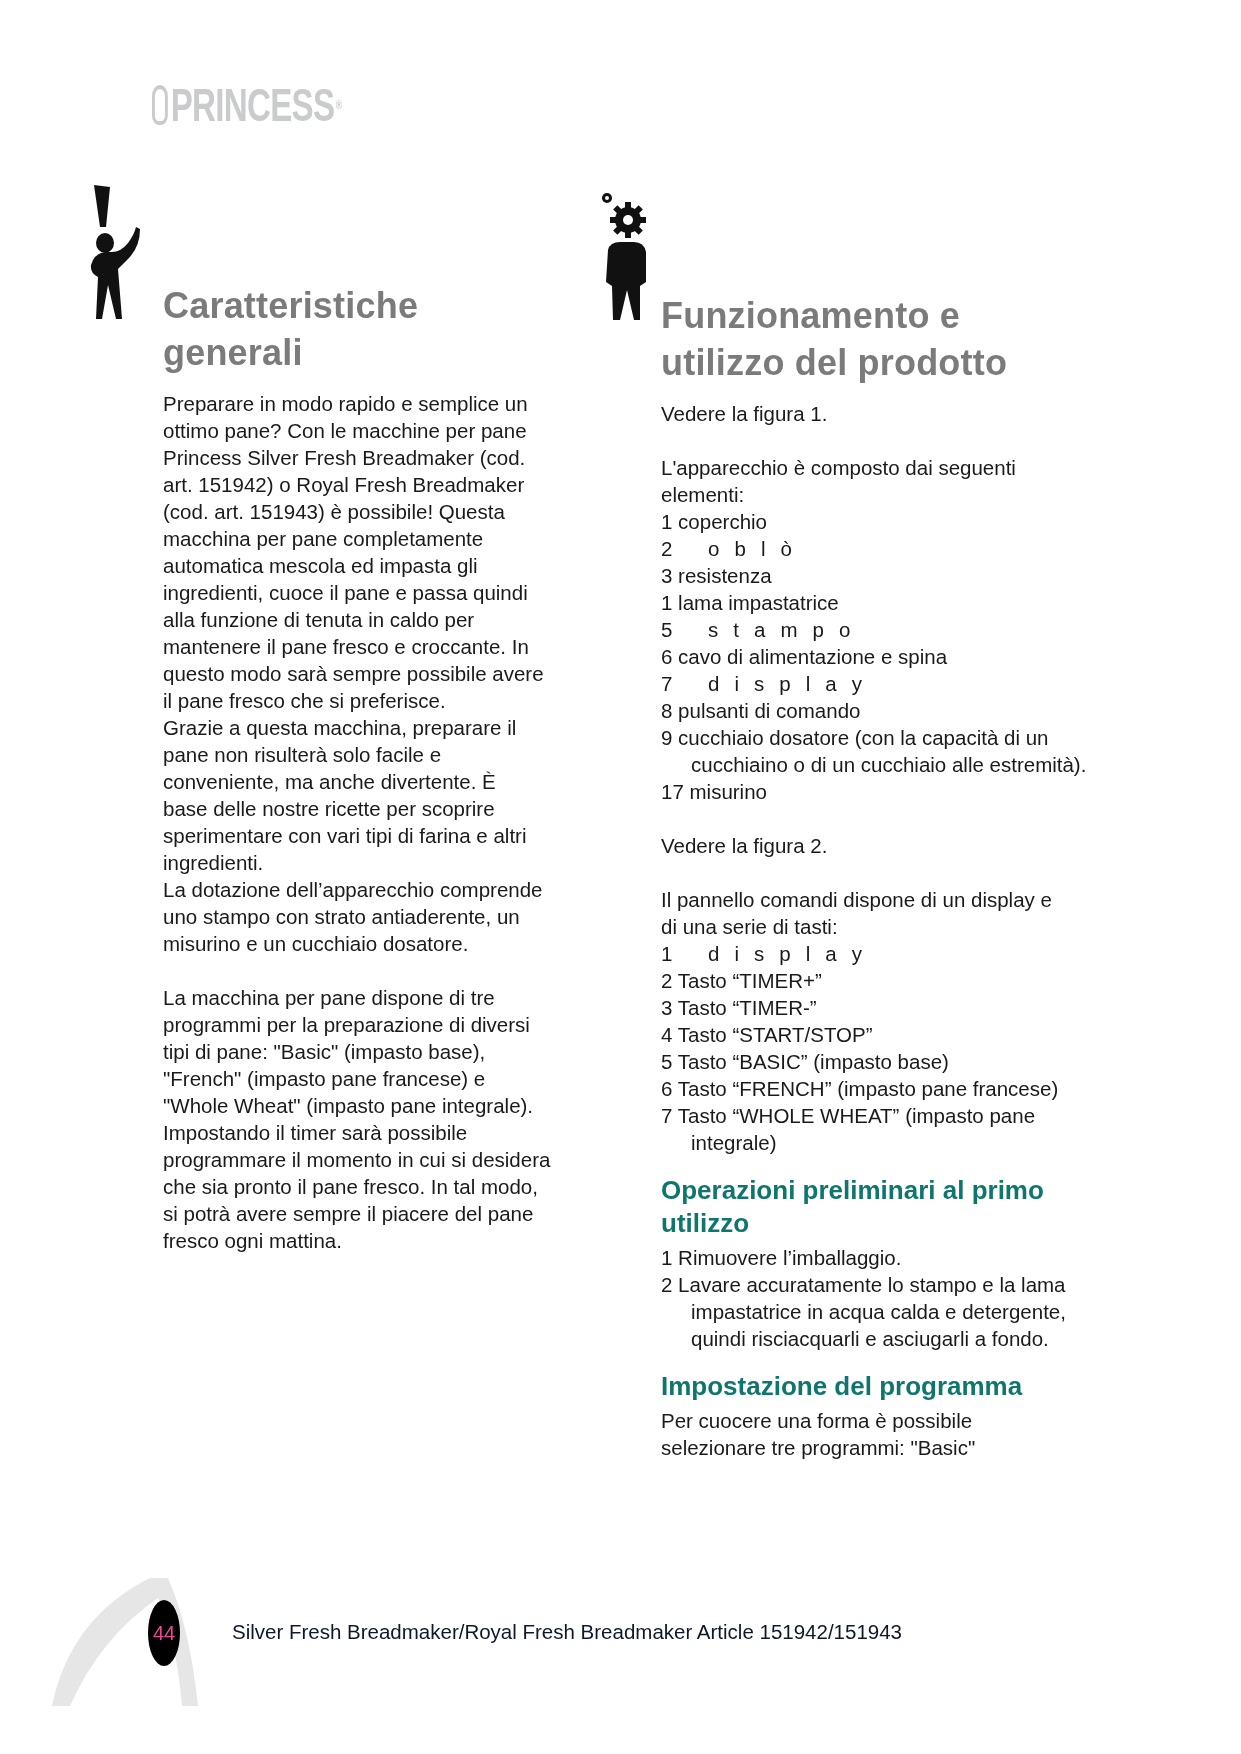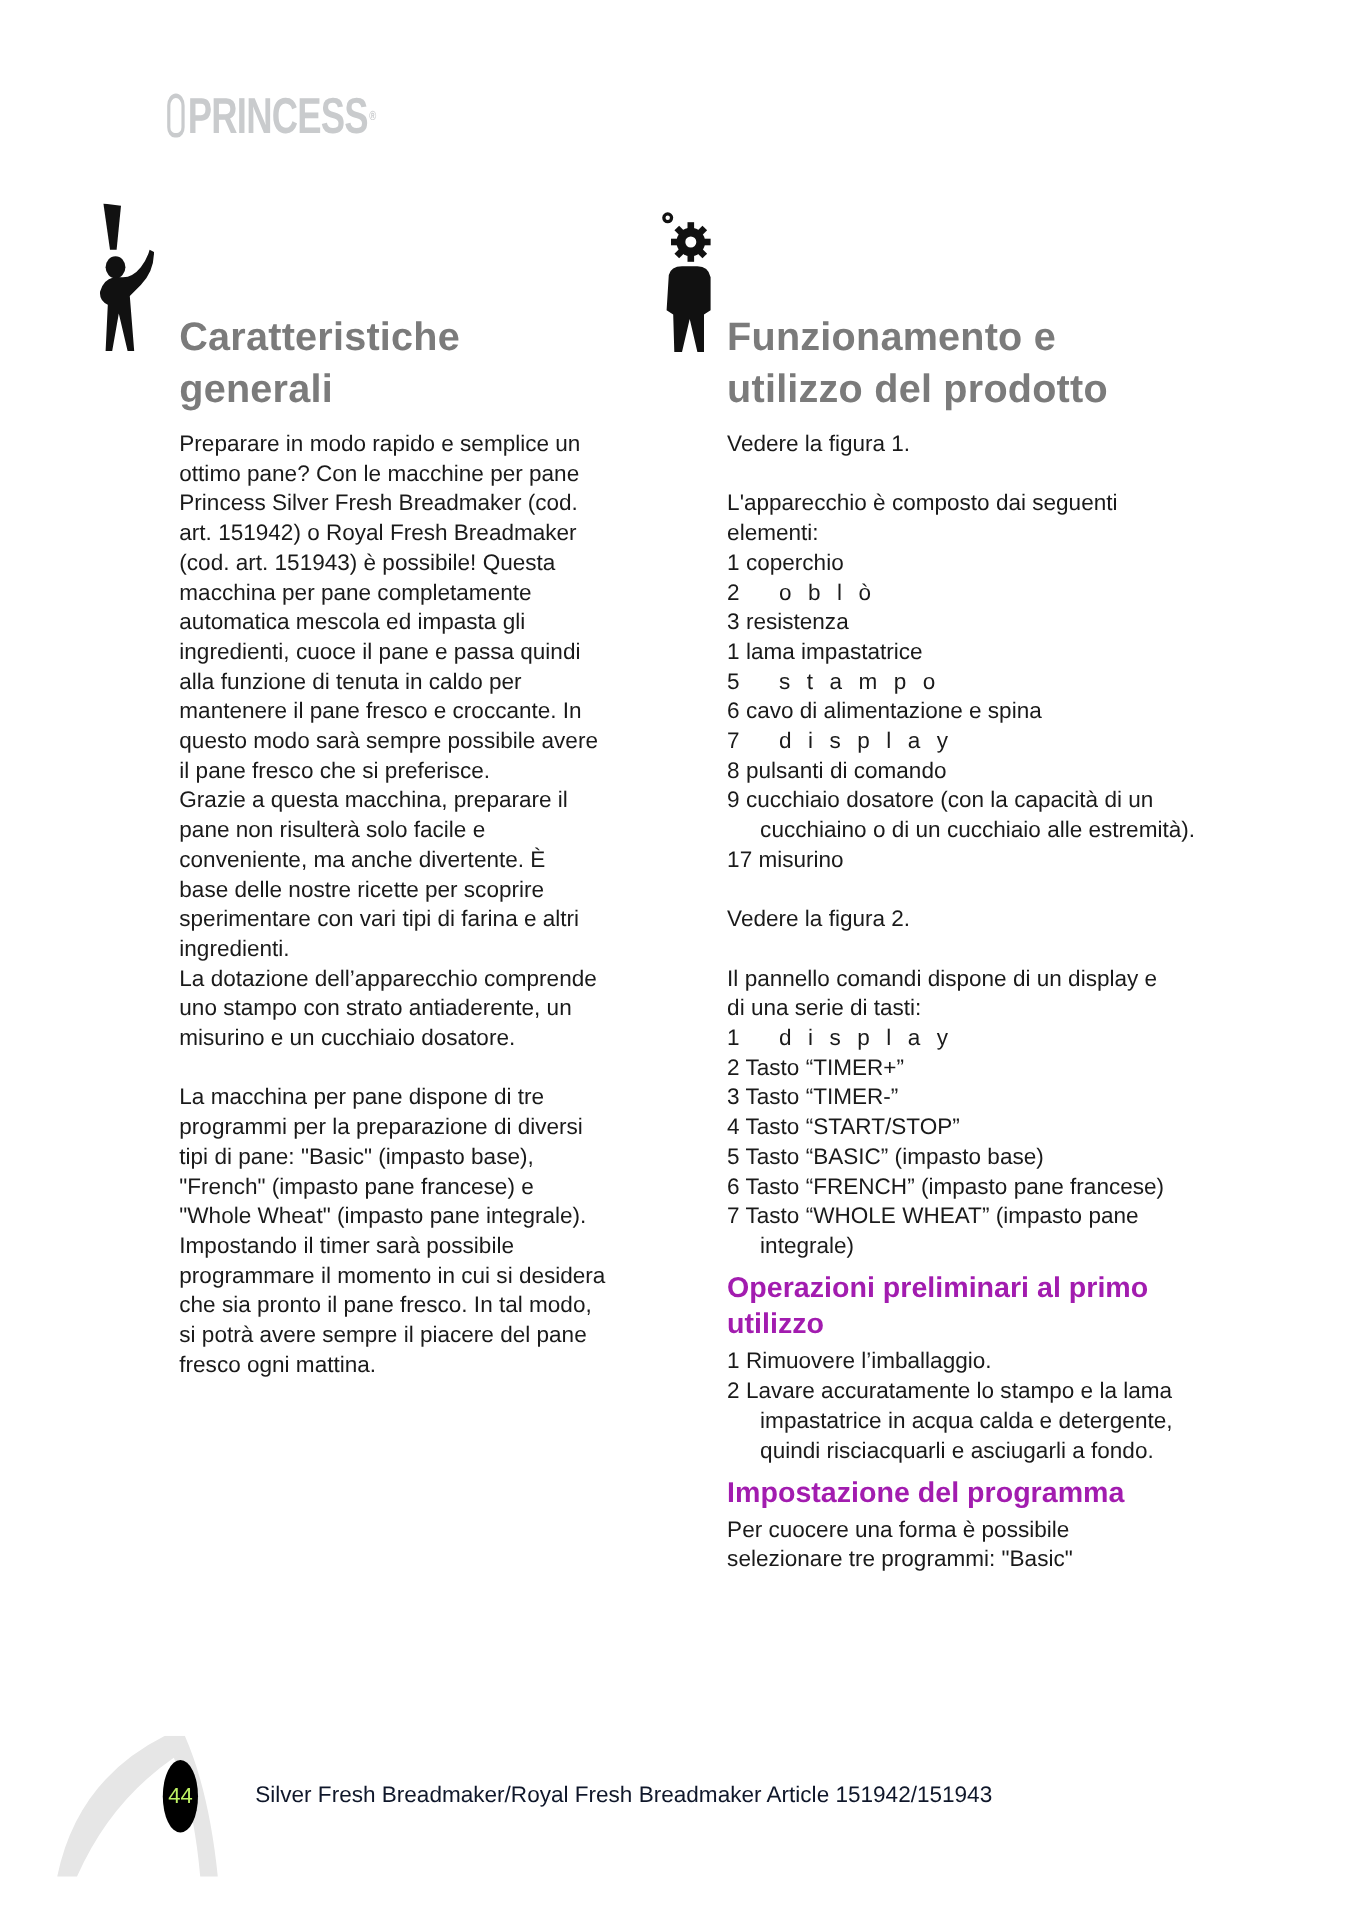--- a/index.html
+++ b/index.html
@@ -9,32 +9,32 @@
           font-weight: bold; font-size: 46px; letter-spacing: -1px; color: #c9cbcd;
           transform: scaleX(0.72); transform-origin: left top; display: flex; align-items: center; }
   .logo .crest { display: inline-block; width: 22px; height: 40px; border: 4px solid #c9cbcd;
                  border-radius: 14px 14px 12px 12px; margin-right: 4px; box-sizing: border-box; }
   .logo .reg { font-size: 12px; vertical-align: top; margin-left: 2px; }
   .figure-icon { position: absolute; }
   .fig-left { left: 88px; top: 185px; width: 70px; height: 140px; }
   .fig-right { left: 600px; top: 190px; width: 60px; height: 135px; }
   .col { position: absolute; font-size: 20.5px; line-height: 27px; }
   .col-left { left: 163px; top: 282px; width: 440px; }
-  .col-right { left: 661px; top: 282px; width: 440px; }
+  .col-right { left: 661px; top: 292px; width: 440px; }
   h1.section-title { margin: 0 0 14px 0; font-size: 36px; line-height: 47px; font-weight: bold;
                      color: #7b7b7b; letter-spacing: 0.2px; }
   p { margin: 0; }
   .para { margin-bottom: 0; }
   .gap { height: 27px; }
   .list-item { padding-left: 30px; text-indent: -30px; }
   .spaced { letter-spacing: 15px; }
-  h2.sub-title { margin: 8px 0 4px 0; font-size: 26px; line-height: 33px; font-weight: bold; color: #a21caf; }
+  h2.sub-title { margin: 18px 0 4px 0; font-size: 26px; line-height: 33px; font-weight: bold; color: #0f766e; }
   .footer-arc { position: absolute; left: 50px; top: 1578px; width: 170px; height: 130px; }
   .page-badge { position: absolute; left: 148px; top: 1600px; width: 32px; height: 66px;
-                background: #000; border-radius: 50%; color: #bef264; font-size: 20px;
+                background: #000; border-radius: 50%; color: #ec4899; font-size: 20px;
                 display: flex; align-items: center; justify-content: center; }
   .footer-text { position: absolute; left: 232px; top: 1620px; font-size: 20.5px; color: #0f172a; }
 </style>
 </head>
 <body>
 
 <div class="logo">
   <span class="crest"></span>
   <span>PRINCESS</span>
   <span class="reg">®</span>

